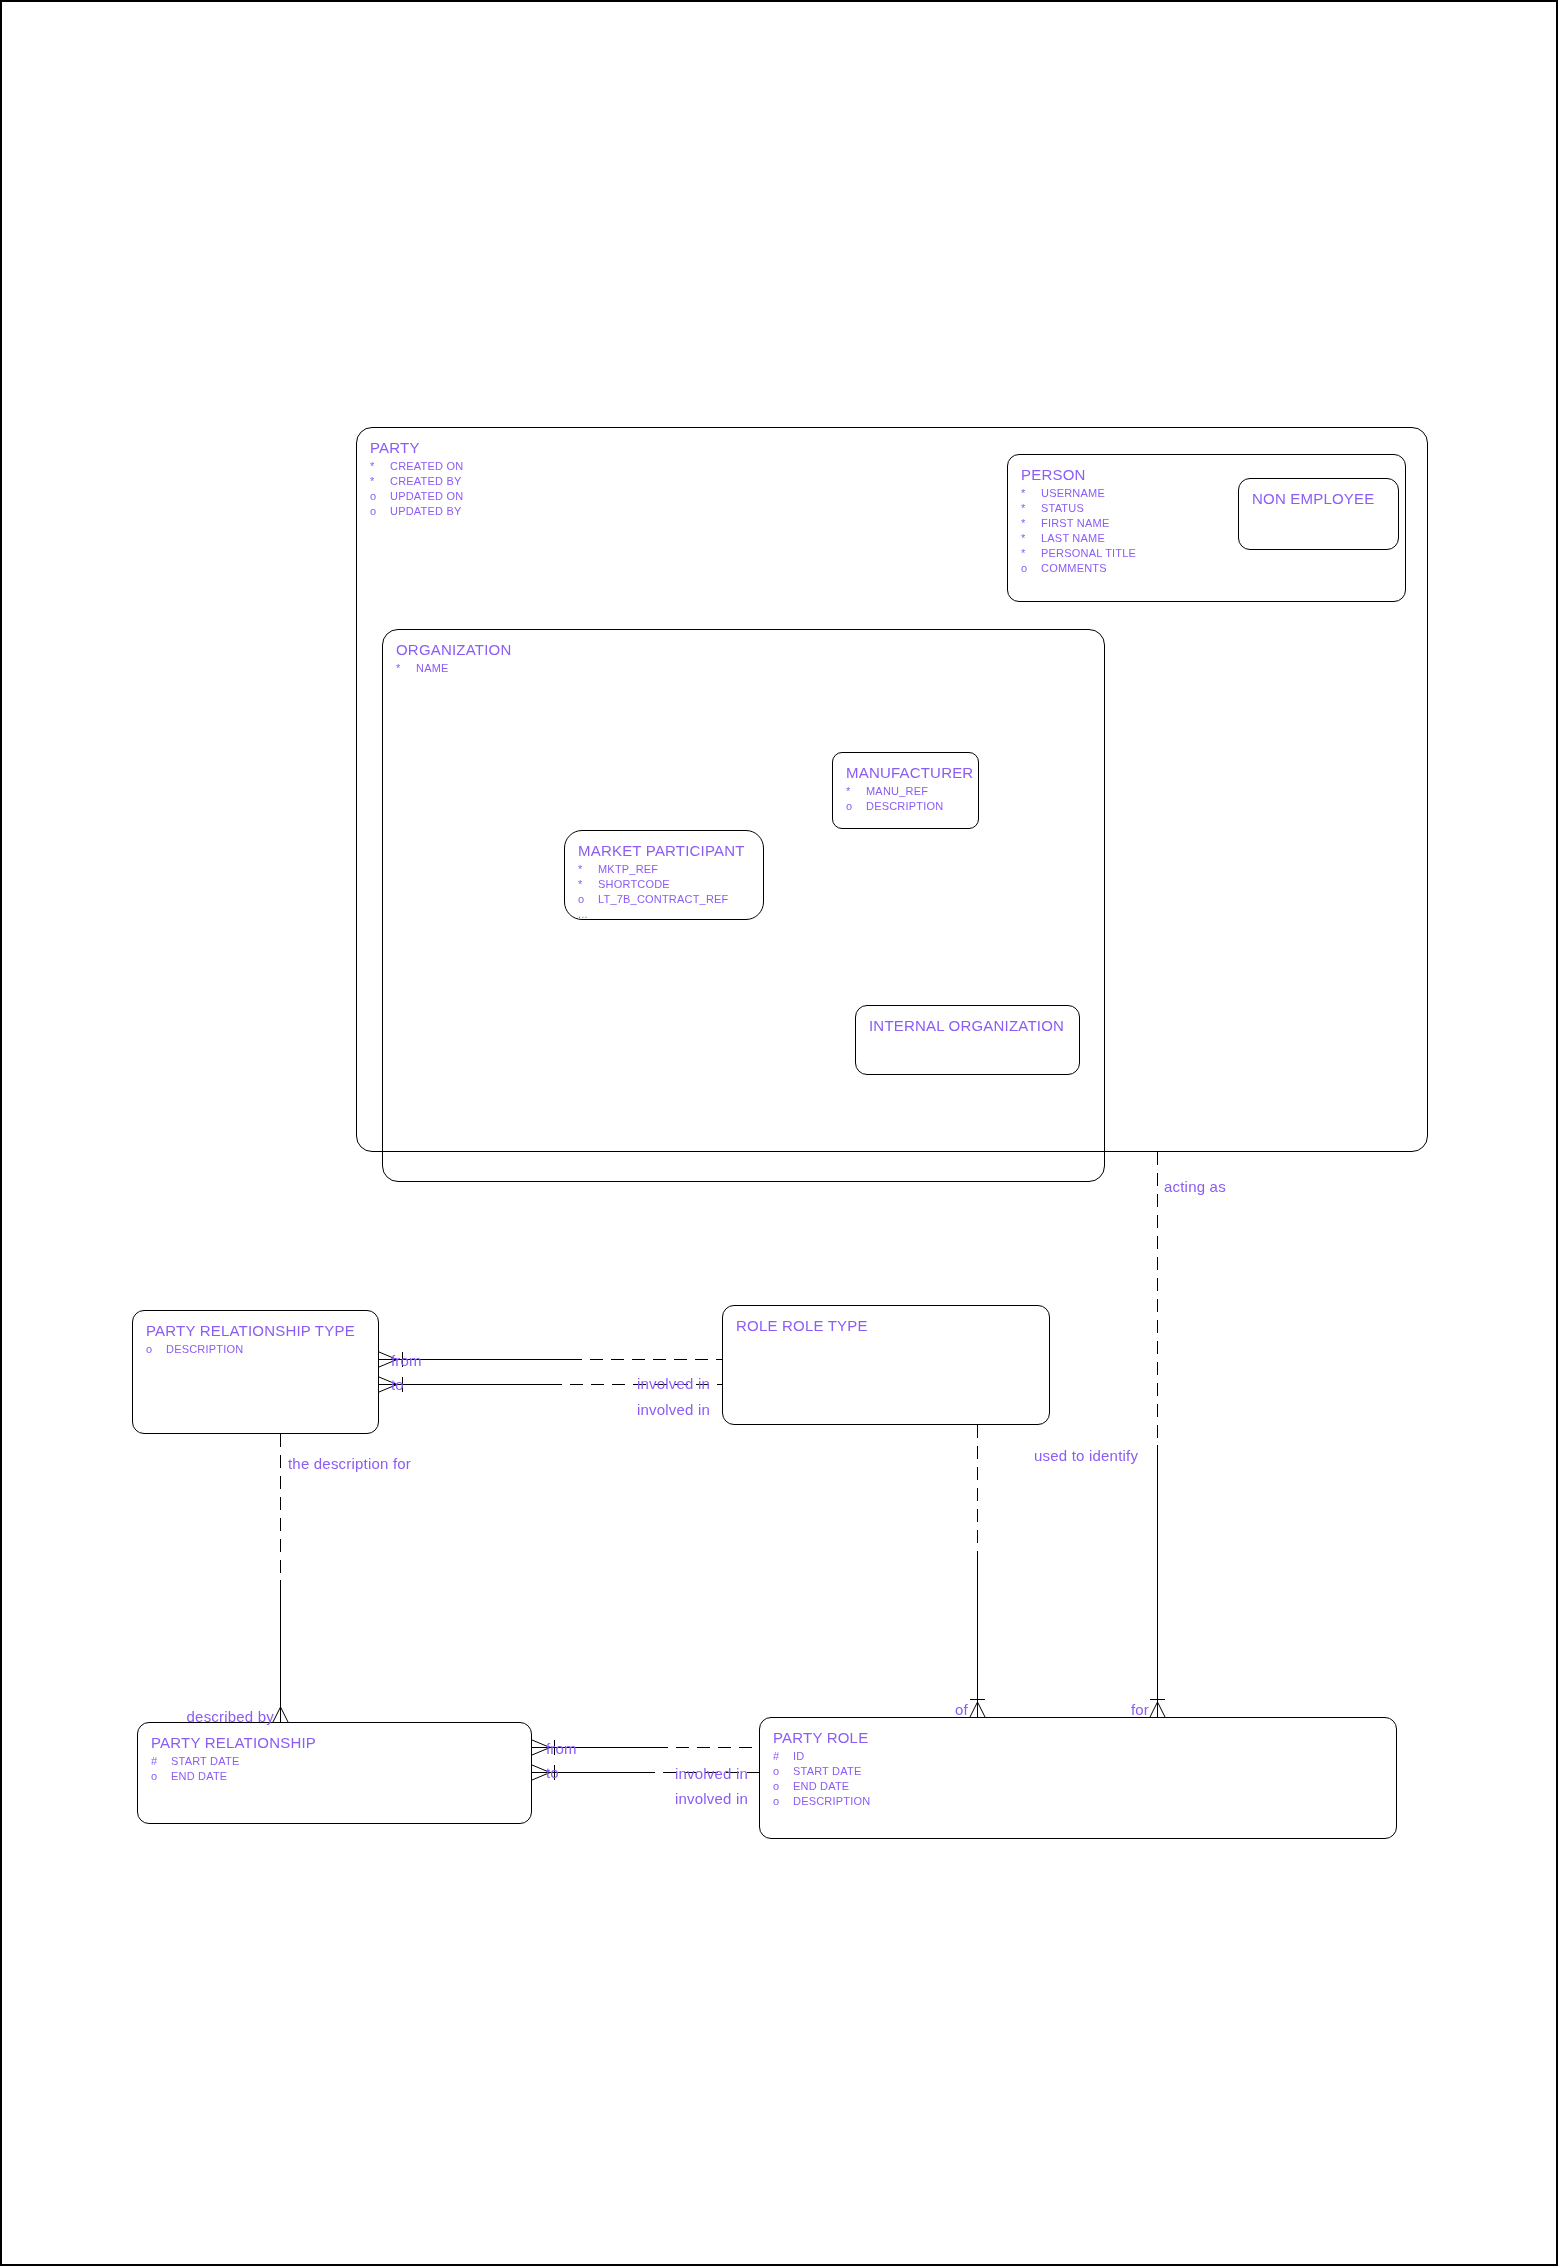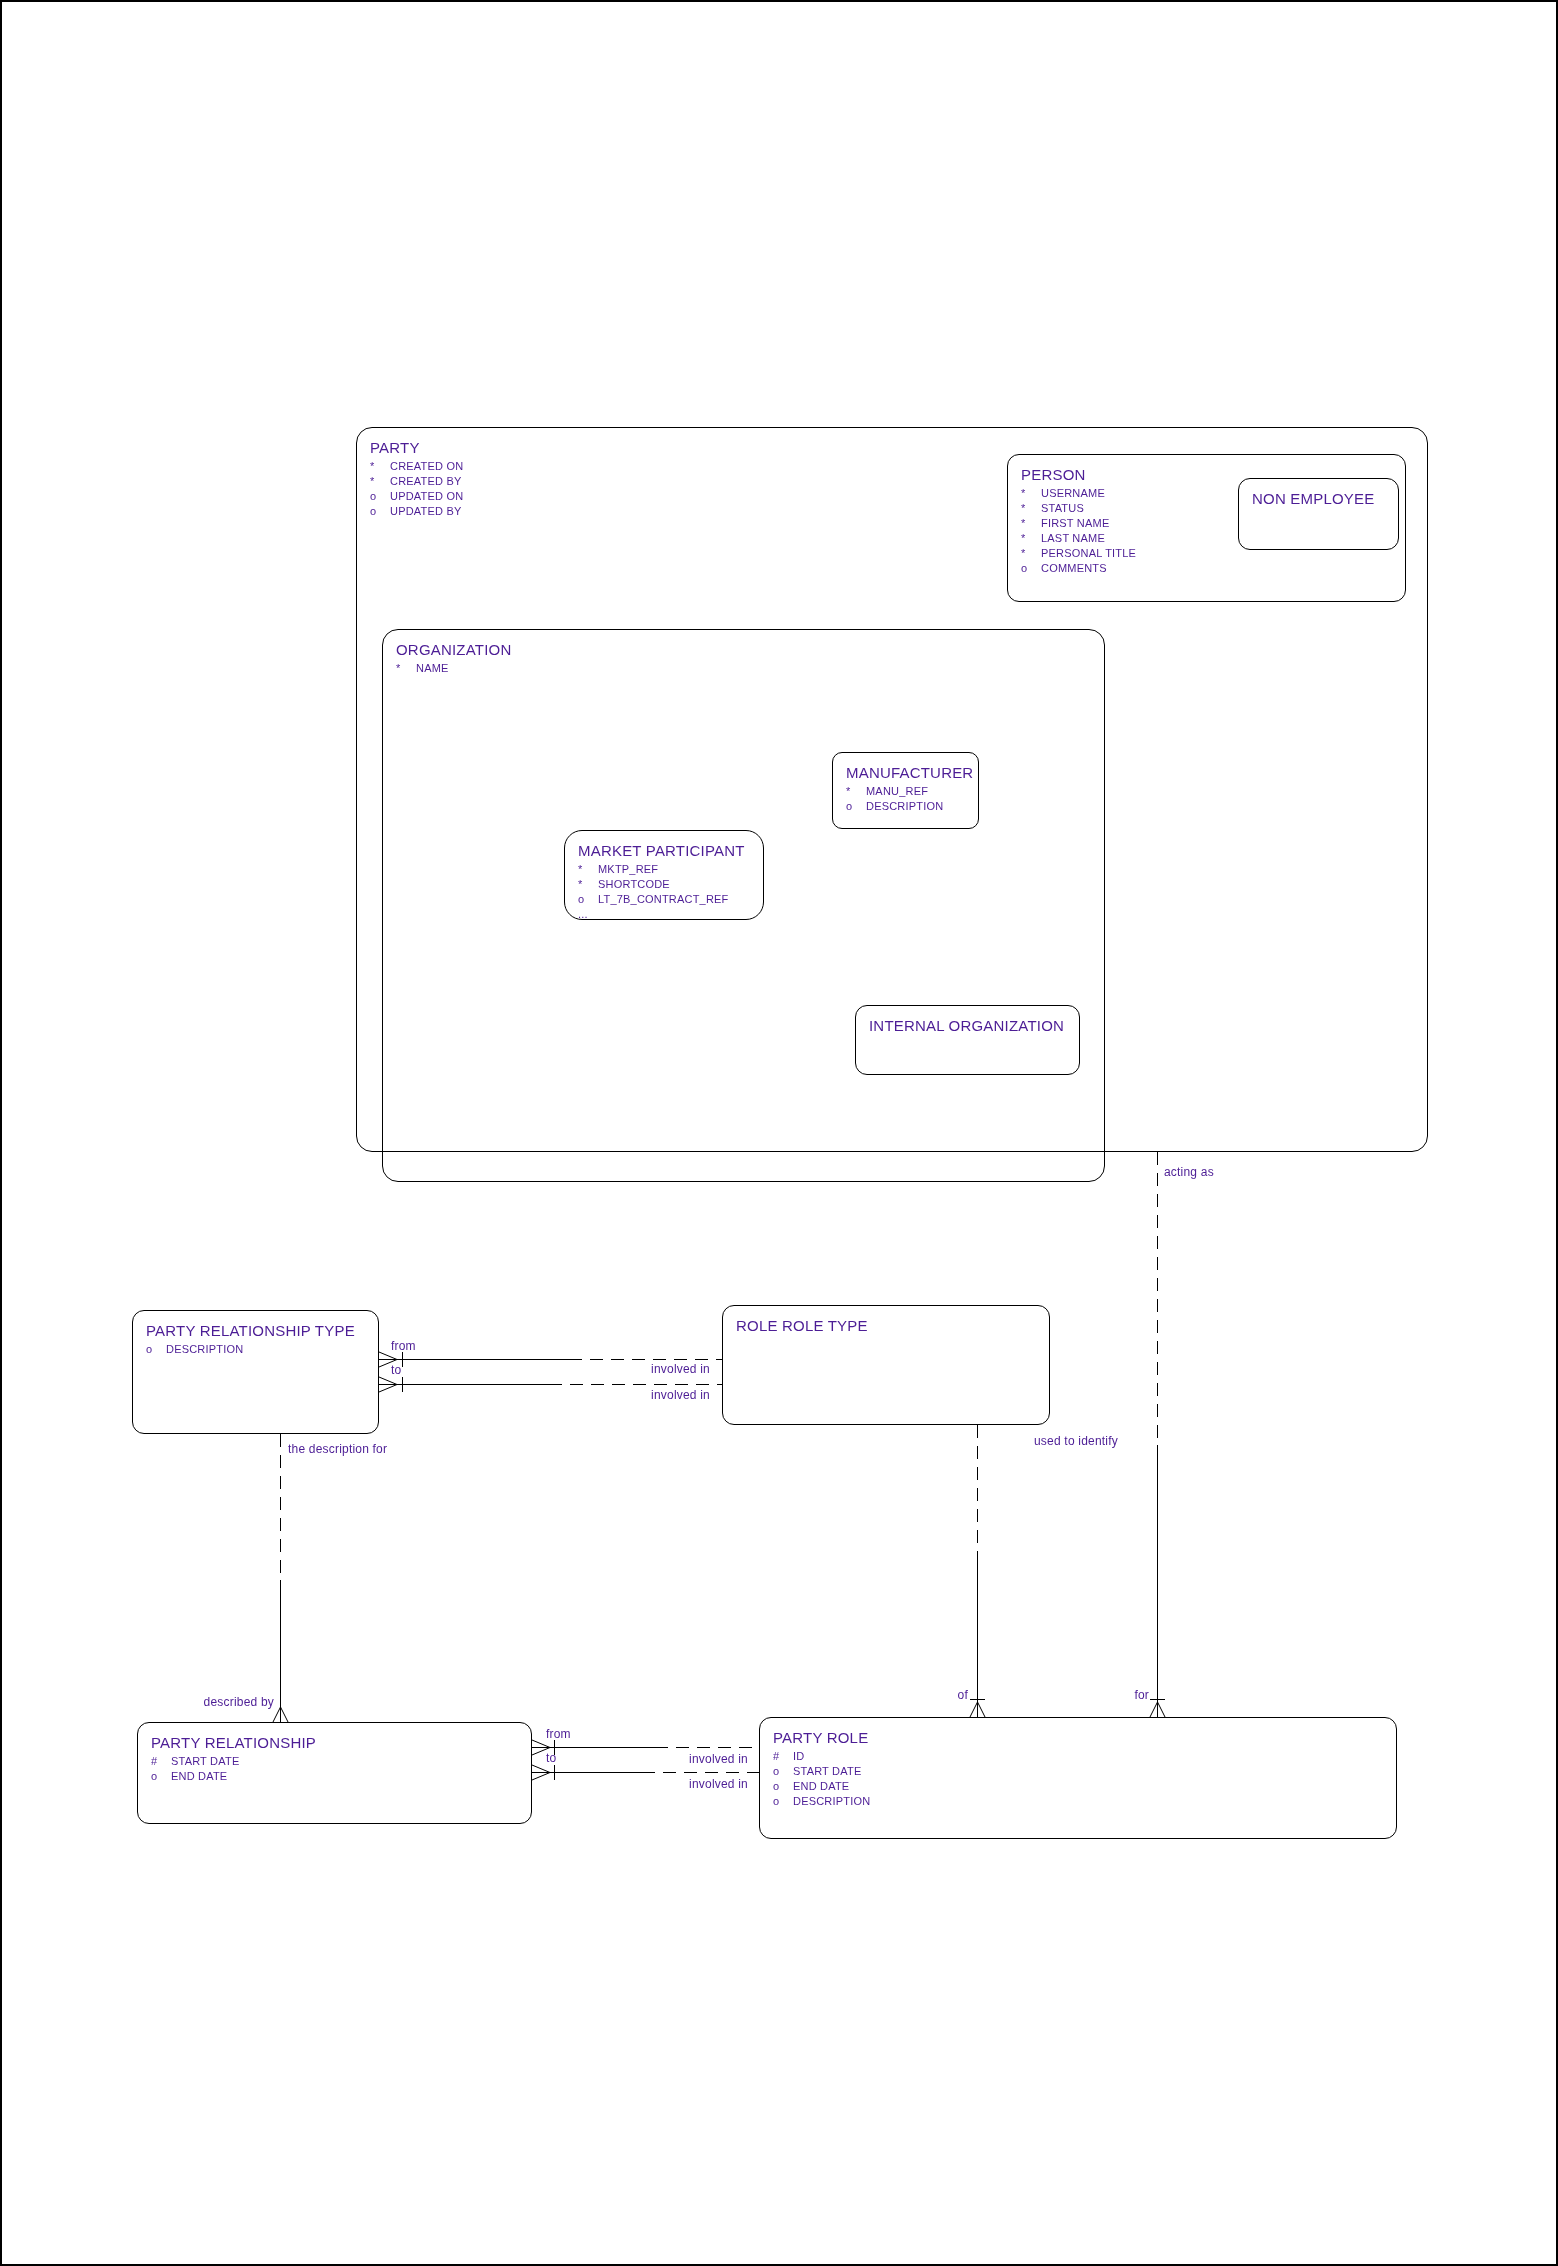--- a/index.html
+++ b/index.html
@@ -3,21 +3,21 @@
 <meta charset="utf-8">
 <style>
   html,body{margin:0;padding:0;background:#fff;}
   .page{
     position:relative;
     width:1558px;height:2266px;
     background:#ffffff;
     border:2px solid #000;
     box-sizing:border-box;
     font-family:"Liberation Sans", sans-serif;
-    color:#4c1d95;
+    color:#8b5cf6;
     overflow:hidden;
   }
   .entity{
     position:absolute;
     border:1px solid #000;
     border-radius:12px;
     background:transparent;
     box-sizing:border-box;
     padding:11px 13px 0 13px;
   }
@@ -35,23 +35,24 @@
     line-height:15px;
     letter-spacing:0.2px;
     white-space:nowrap;
   }
   .attr .ap{flex:0 0 20px;width:20px;}
   svg.wires{position:absolute;left:0;top:0;width:1558px;height:2266px;pointer-events:none;}
   svg.wires line{stroke:#000;stroke-width:1;}
   svg.wires line.dash{stroke-dasharray:13 8;}
   .rel-label{
     position:absolute;
-    font-size:12px;
+    font-size:15px;
     letter-spacing:0.2px;
     white-space:nowrap;
+    margin-top:13px;
   }
   .rel-label.ra{transform:translateX(-100%);}
 </style>
 </head>
 <body>
 
 <div class="page">
 
   <div class="entity r16" style="left:354px;top:425px;width:1072px;height:725px">
     <div class="title">PARTY</div>

